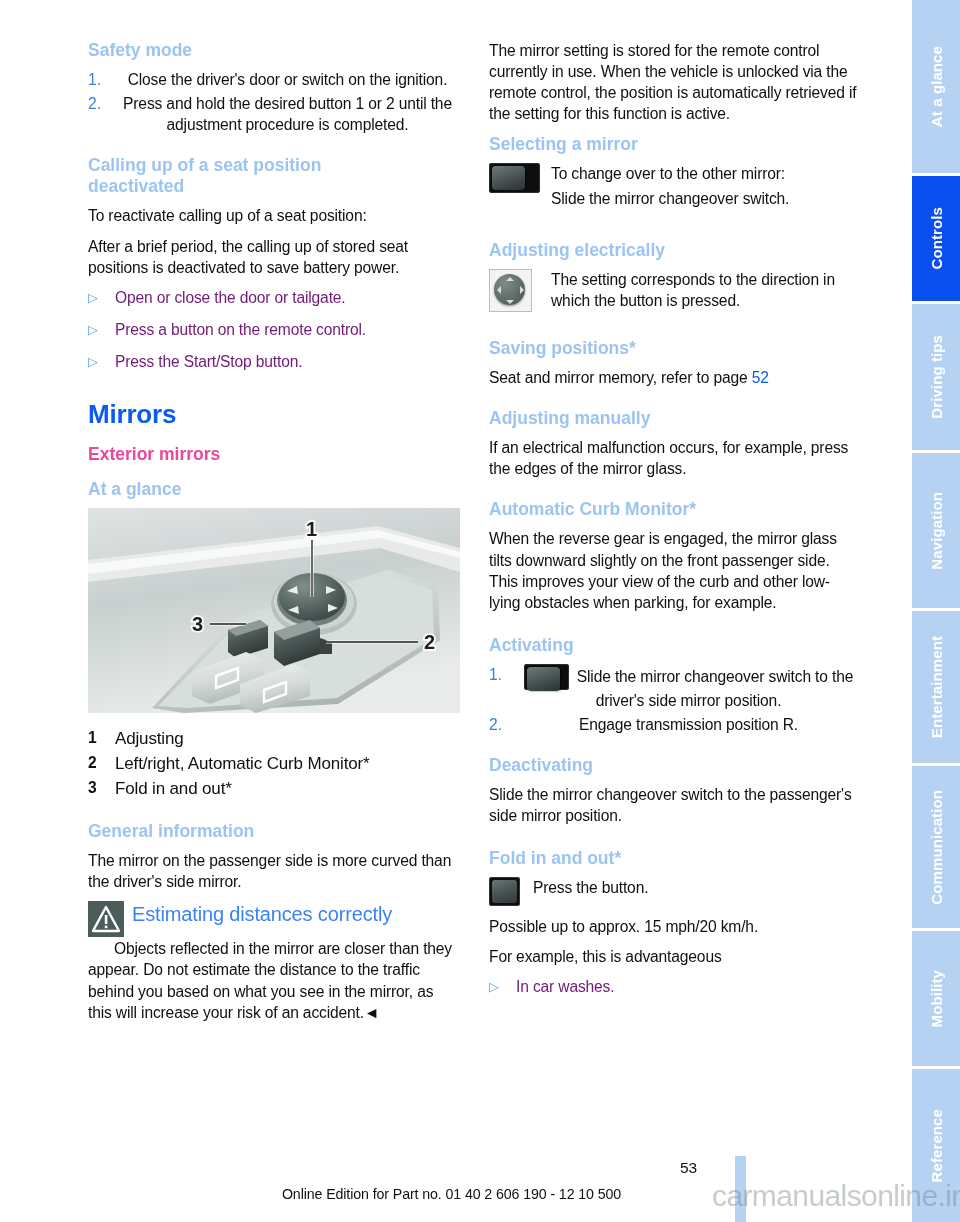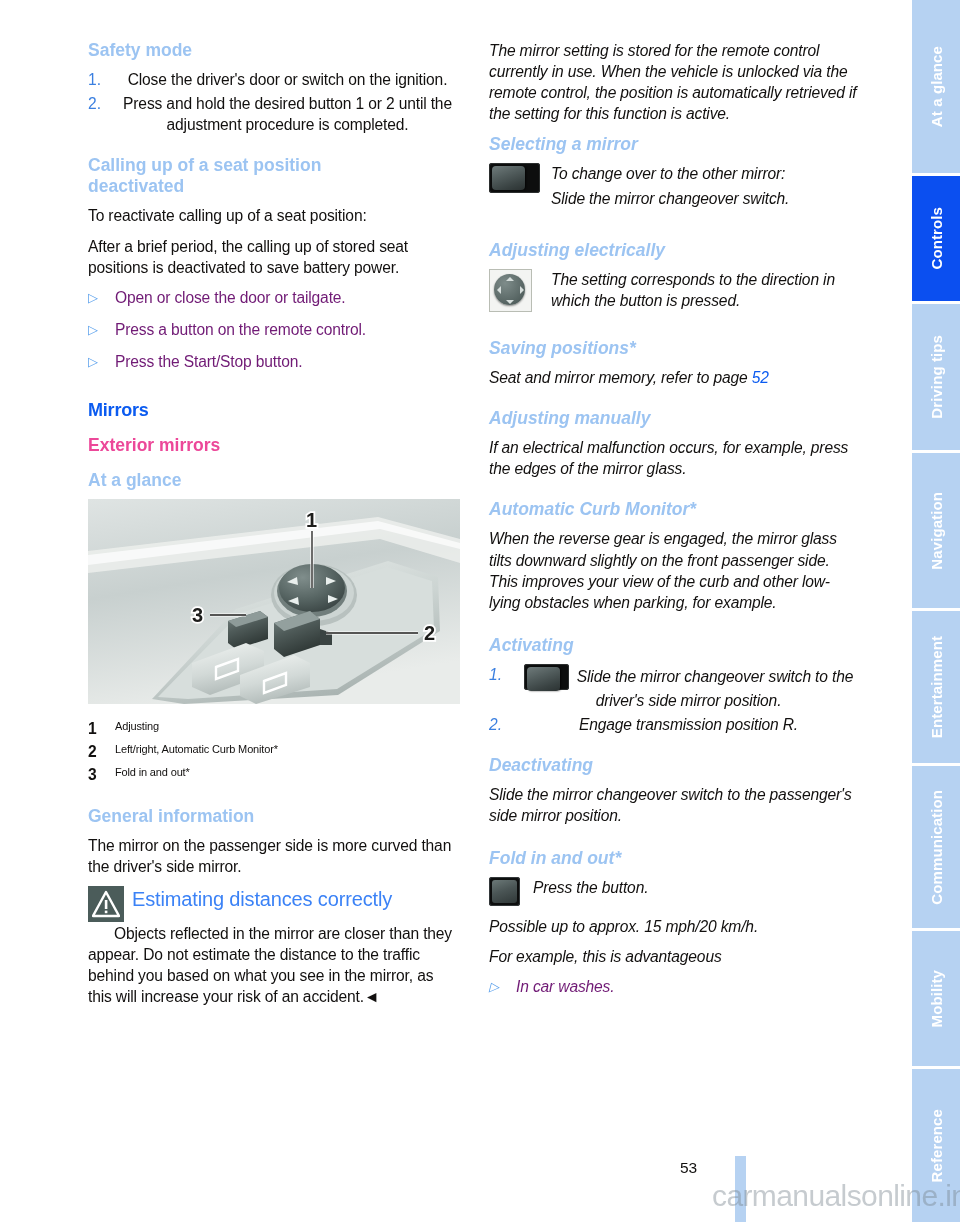--- a/index.html
+++ b/index.html
@@ -20,26 +20,26 @@
     background: #ffffff;
   }
 
   
   .col {
     position: absolute;
     top: 40px;
     width: 372px;
   }
   .col-left  { left: 88px; }
-  .col-right { left: 489px; font-style: italic; }
+  .col-right { left: 489px; }
 
   
   .h1 {
     color: #0b5bf0;
-    font-size: 18px;
+    font-size: 26px;
     font-weight: bold;
     letter-spacing: -0.2px;
     margin: 0 0 14px 0;
     line-height: 1.15;
   }
   .h2 {
     color: #ec4899;
     font-size: 17.5px;
     font-weight: bold;
     margin: 12px 0 14px 0;
@@ -108,21 +108,21 @@
   
   .legend-row { display: flex; margin-bottom: 5px; }
   .legend-num {
     font-size: 15.6px;
     font-weight: bold;
     color: #12100f;
     width: 27px;
     flex: 0 0 27px;
   }
   .legend-txt {
-    font-size: 11px;
+    font-size: 17px;
     color: #12100f;
     letter-spacing: -0.15px;
     flex: 1;
   }
 
   
   .figure {
     width: 372px;
     height: 205px;
     margin: 0 0 16px 0;
@@ -520,15 +520,16 @@
     <div class="rail-tab" style="top:931px;height:135px">
       <span>Mobility</span>
     </div>
     <div class="rail-tab" style="top:1069px;height:153px">
       <span>Reference</span>
     </div>
   </div>
 
   <div class="spine"></div>
   <div class="pagenum">53</div>
+  <div class="footer-line">Online Edition for Part no. 01 40 2 606 190 - 12 10 500</div>
   <div class="watermark">carmanualsonline.info</div>
 
 </div>
 
 </body></html>

